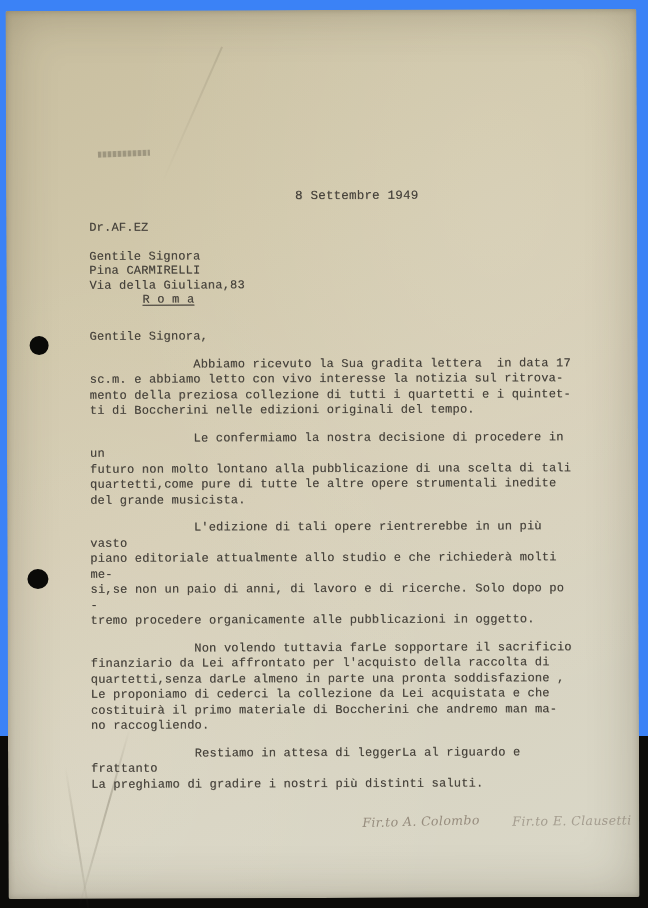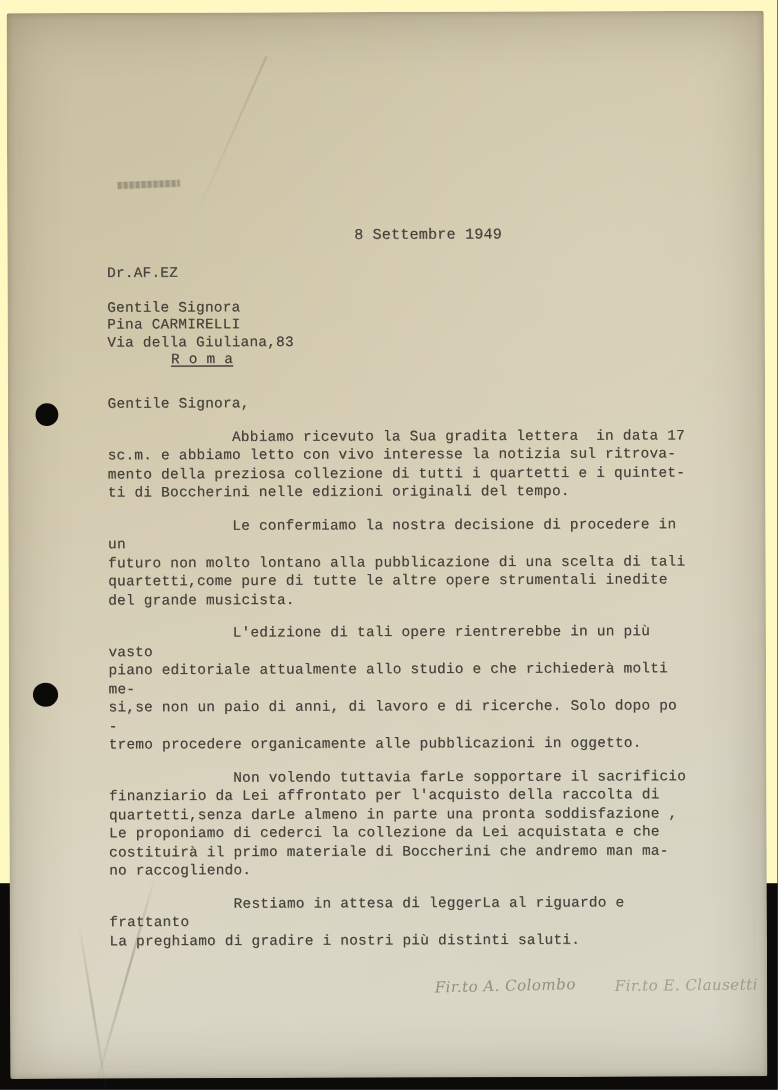--- a/index.html
+++ b/index.html
@@ -8,21 +8,21 @@
     background: #0c0b09;
     width: 648px;
     height: 908px;
     overflow: hidden;
     font-family: "Liberation Mono", monospace;
   }
   .scan {
     position: relative;
     width: 648px;
     height: 736px;
-    background: #fef9c3;
+    background: #3b82f6;
   }
   .paper {
     position: absolute;
     left: 7px;
     top: 10px;
     width: 631px;
     height: 888px;
     background:
       radial-gradient(ellipse at 78% 22%, rgba(255,255,250,0.12), transparent 55%),
       radial-gradient(ellipse at 15% 85%, rgba(255,255,255,0.08), transparent 50%),

